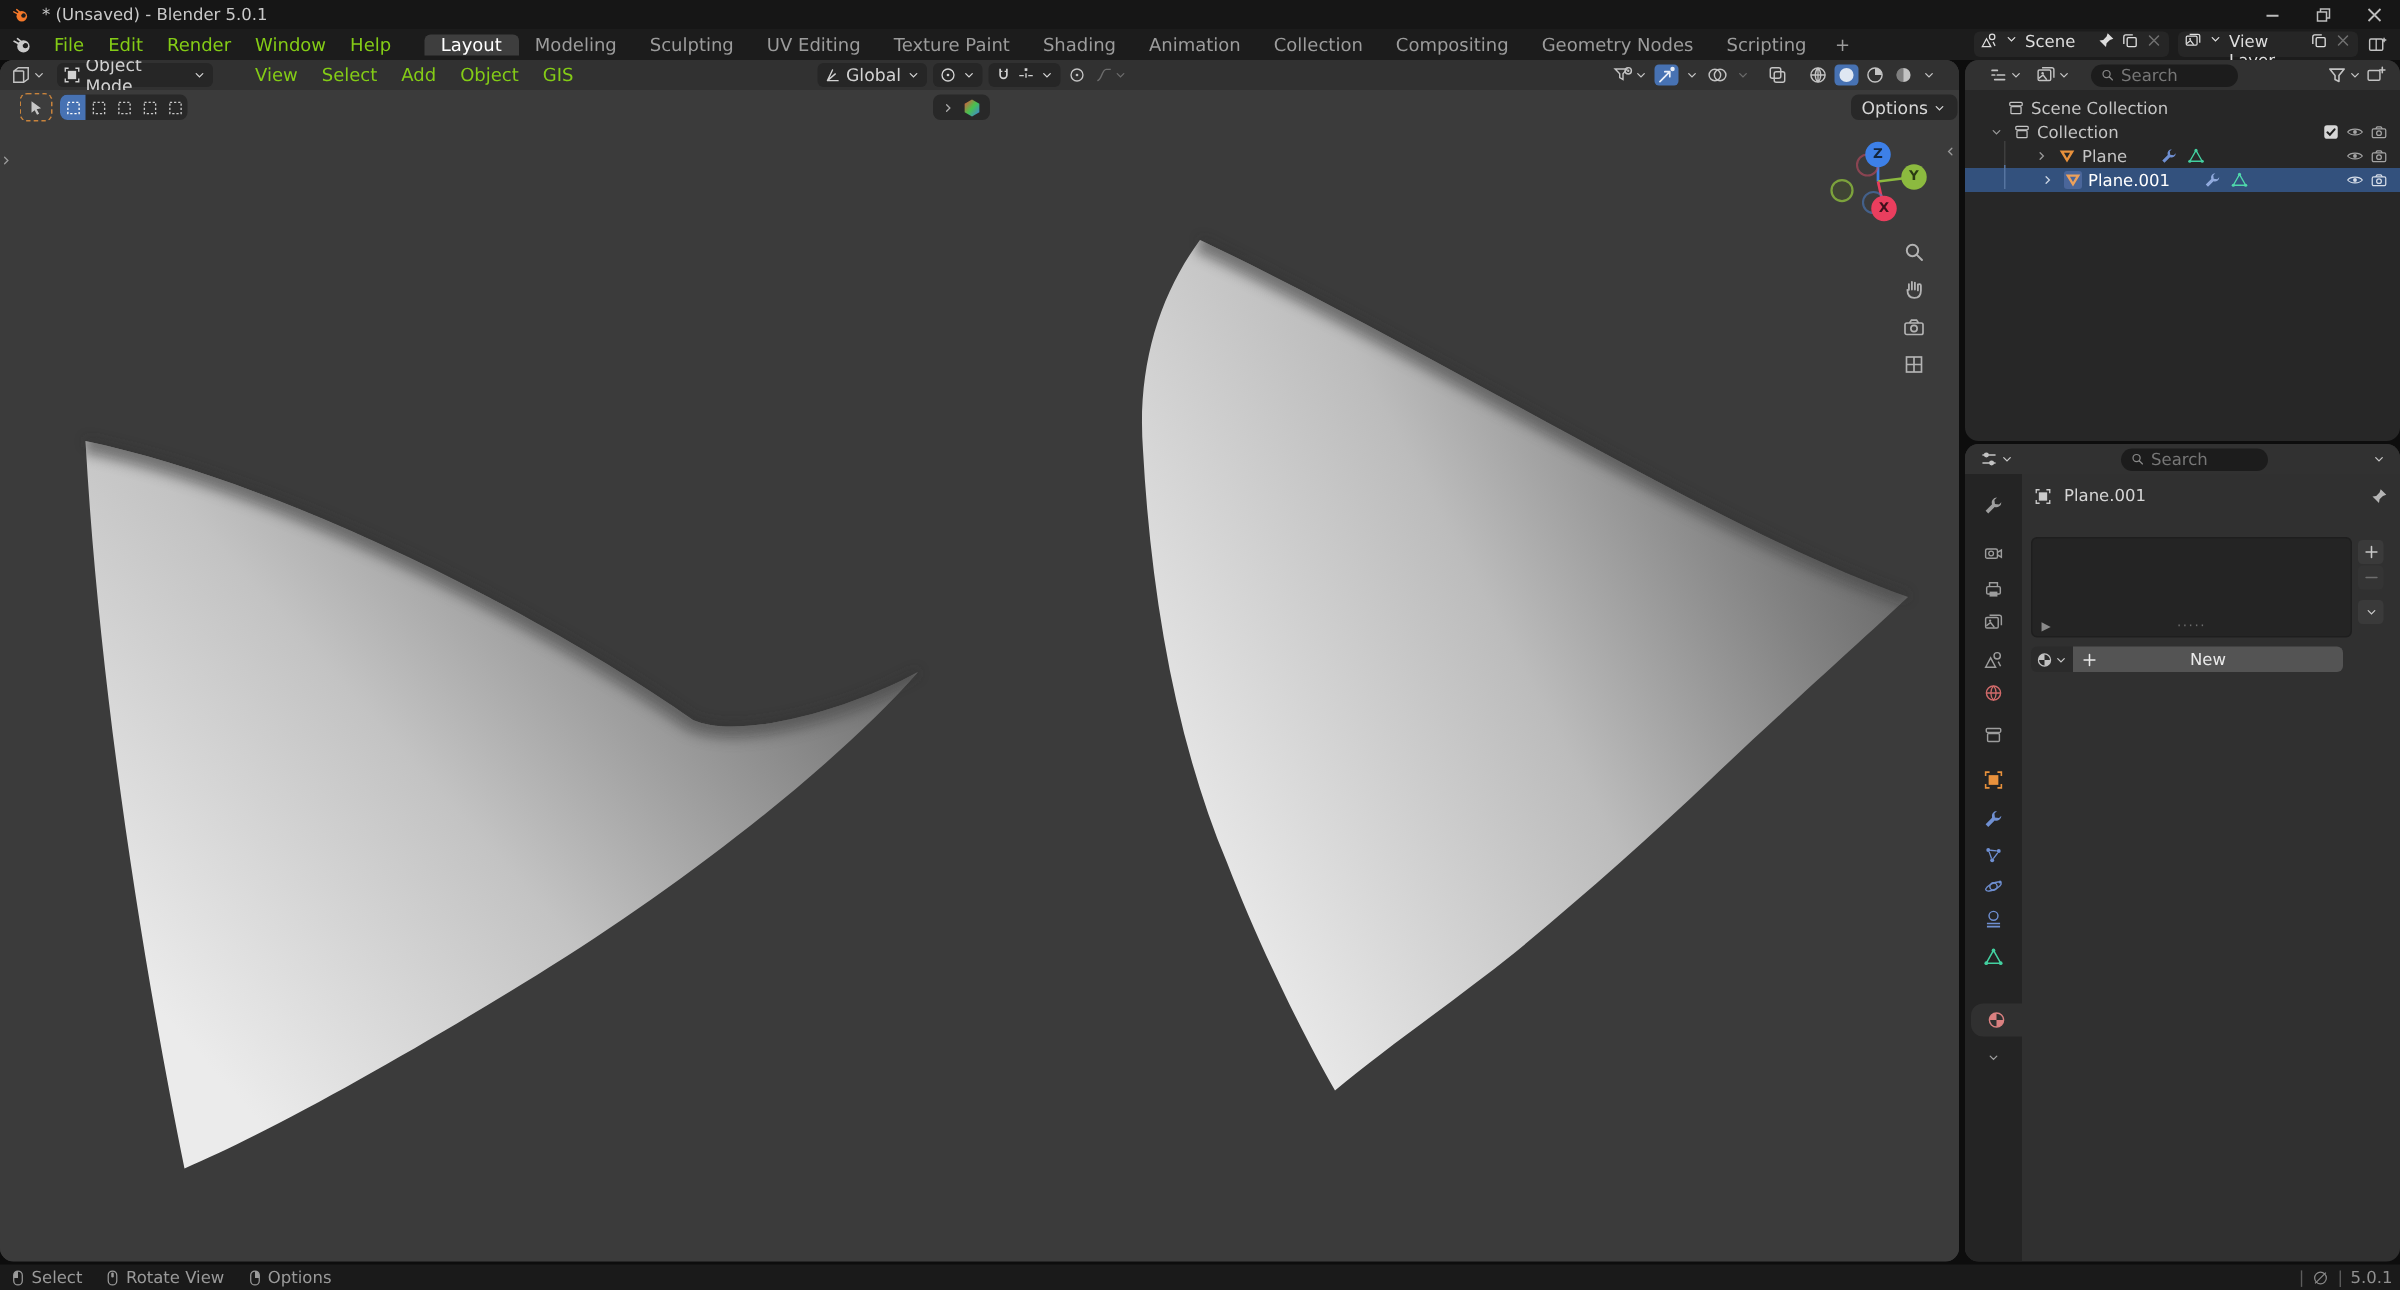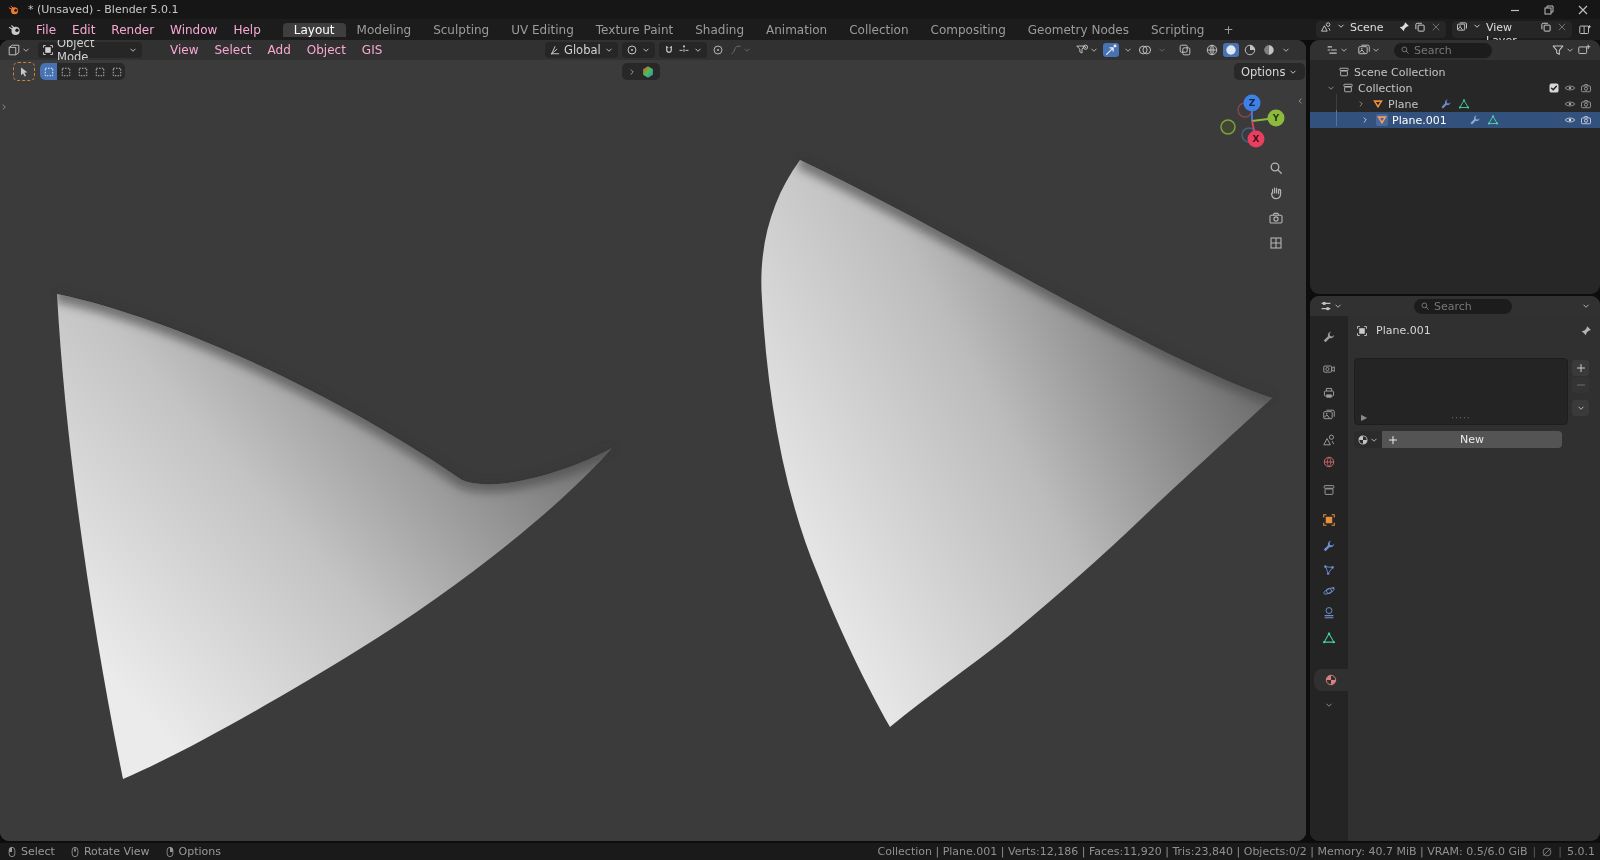--- a/index.html
+++ b/index.html
@@ -13,21 +13,21 @@
   .dim{opacity:.4}
   
   .titlebar{position:absolute;left:0;top:0;width:1600px;height:19px;background:#161616;
     display:flex;align-items:center;font-size:11px;color:#c9c9c9}
   .titlebar .title{margin-left:8px}
   .wincontrols{margin-left:auto;display:flex}
   .winbtn{width:34px;height:19px;display:flex;align-items:center;justify-content:center;color:#bdbdbd}
   
   .topbar{position:absolute;left:0;top:19px;width:1600px;height:21px;background:#1c1c1c;
     display:flex;align-items:stretch;font-size:12px;color:#c9c9c9}
-  .menu{display:flex;align-items:center;padding:0 8px;color:#f9a8d4}
+  .menu{display:flex;align-items:center;padding:0 8px;color:#84cc16}
   .ws{display:flex;align-items:center;padding:0 11px;color:#9c9c9c;border-radius:4px 4px 0 0}
   .ws.active{background:#3e3e3e;color:#ffffff}
   .ws.add{color:#9c9c9c;padding:0 8px}
   .idblock{height:17px;align-self:center;background:#262626;border-radius:4px;display:flex;
     align-items:flex-start;font-size:11px;color:#dedede;padding:0 4px;gap:4px}
   
   .ehdr{height:20px;background:#313131;display:flex;align-items:center;font-size:12px;color:#d2d2d2;position:relative}
   .field{background:#262626;border-radius:4px;display:flex;align-items:center;height:16px;padding:0 4px;gap:3px}
   .ib{display:flex;align-items:center;gap:0;padding:0 1px;border-radius:3px;color:#c3c3c3}
   .ib.on{background:#4772b3;color:#e8eef7}
@@ -1147,21 +1147,20 @@
     </div>
     <div class="hint">
       <span class="i s12">
           <svg>
             <use href="#rmb"></use>
           </svg>
         </span>
       <span>Options</span>
     </div>
     <div class="stats">
-      <span>Collection | Plane.001 | Verts:12,186 | Faces:11,920 | Tris:23,840 | Objects:0/2 | Memory: 40.7 MiB | VRAM: 0.5/6.0 GiB</span>
       <span style="color:#5c5c5c">|</span>
       <span class="i s12" style="color:#8a8a8a">
           <svg>
             <use href="#netoff"></use>
           </svg>
         </span>
       <span style="color:#5c5c5c">|</span>
       <span>5.0.1</span>
     </div>
   </div>

